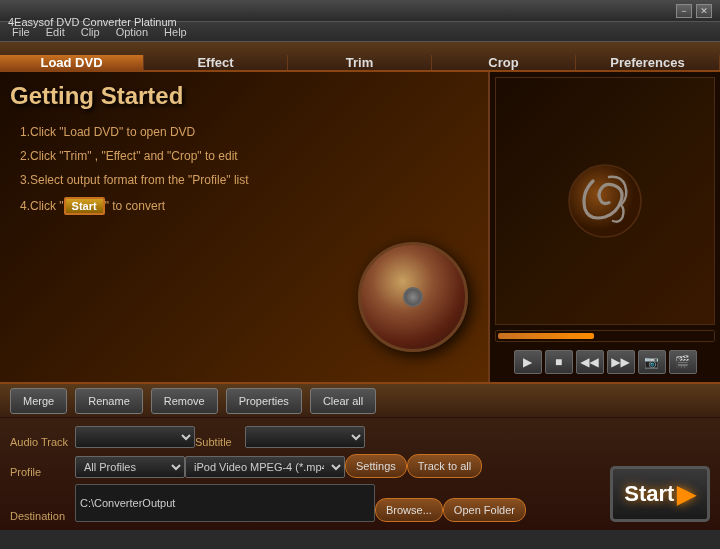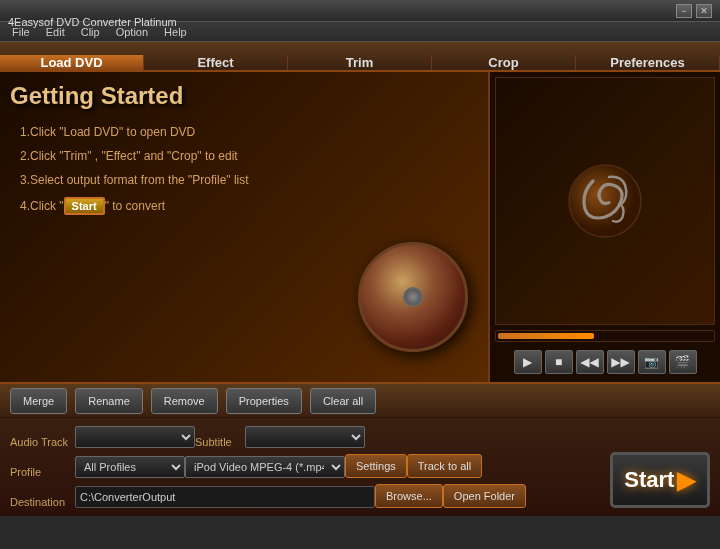--- a/index.html
+++ b/index.html
@@ -259,37 +259,37 @@
       height: 22px;
       background: linear-gradient(to bottom, #3a3a3a, #1a1a1a);
       border: 1px solid #666;
       color: #ccc;
       font-size: 11px;
       cursor: pointer;
       border-radius: 2px;
       padding: 0 4px;
     }
     .prop-input {
-      height: 22px;
+      height: 38px;
       background: #1a1a1a;
       border: 1px solid #555;
       color: #ccc;
       font-size: 11px;
       padding: 0 4px;
       border-radius: 2px;
     }
     .orange-btn {
       height: 24px;
       padding: 0 10px;
       background: linear-gradient(to bottom, #8B5020, #5a3010);
       border: 1px solid #c87020;
       color: #ddd;
       font-size: 11px;
       cursor: pointer;
-      border-radius: 3px;
+      border-radius: 11px;
       flex-shrink: 0;
     }
 
     
     #start-button {
       position: absolute;
       right: 10px;
       bottom: 8px;
       width: 100px;
       height: 56px;

